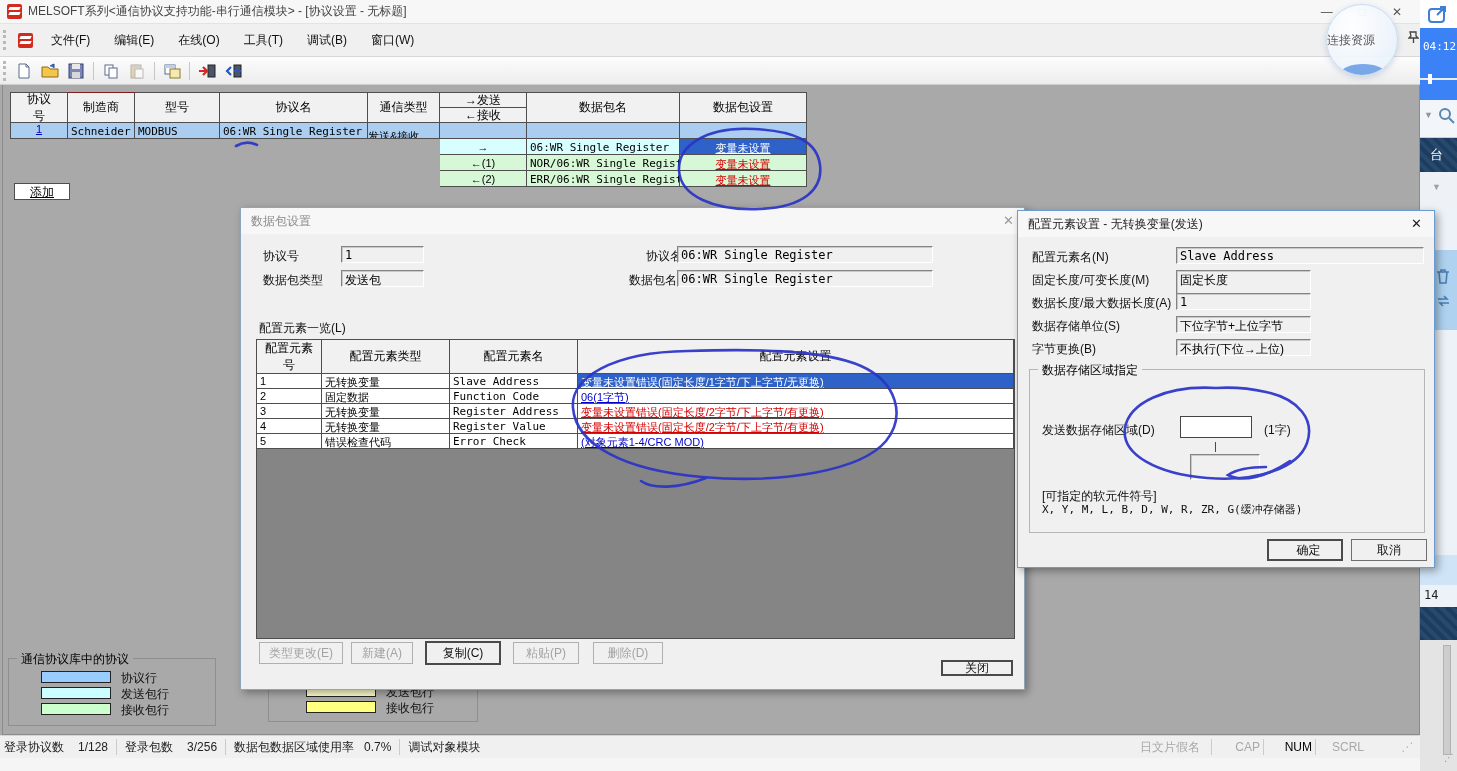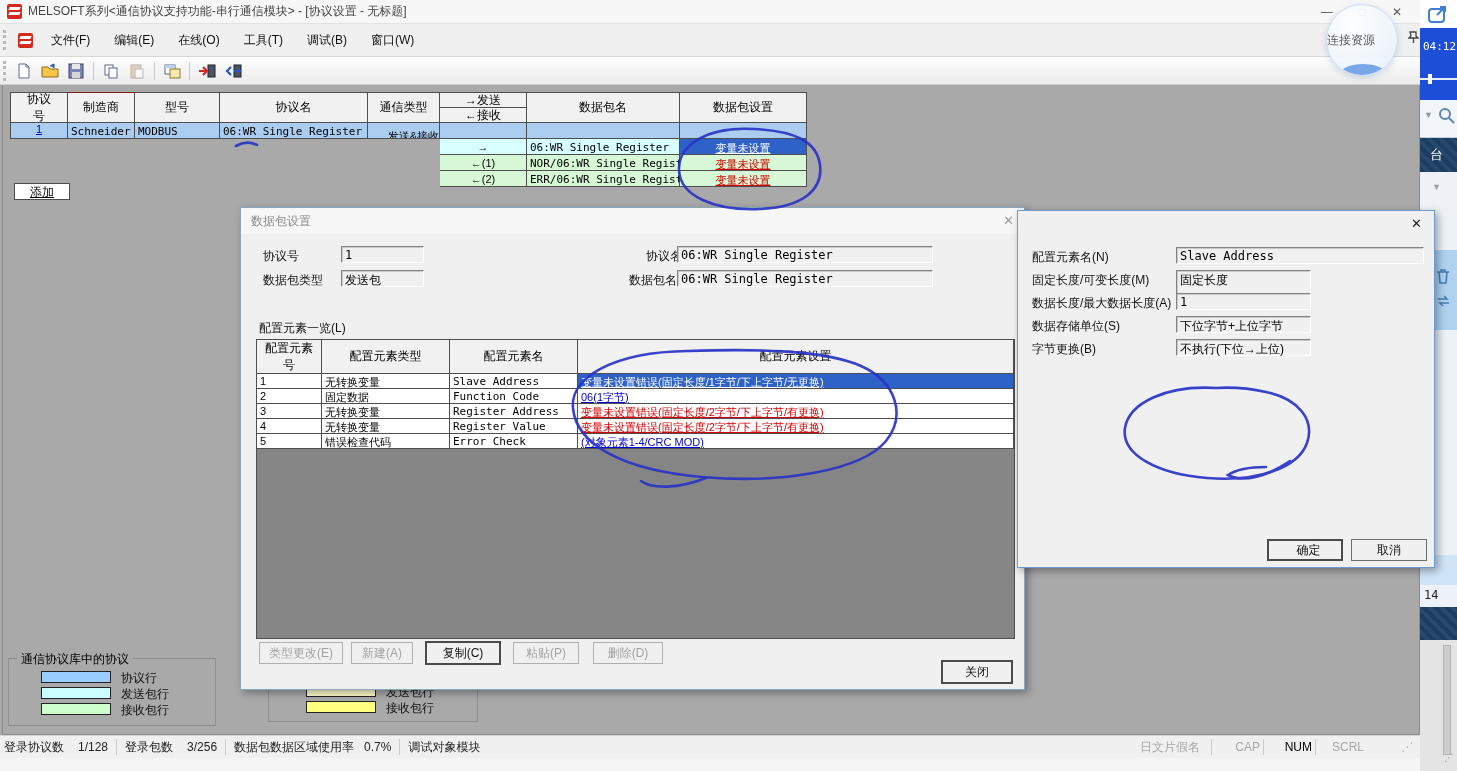--- a/index.html
+++ b/index.html
@@ -158,21 +158,21 @@
   <div class="cell hdr" style="left:358px;top:0;width:72px;height:31px;border-top:1px solid #4e4e4e;">通信类型</div>
   <div class="cell hdr" style="left:430px;top:0;width:87px;height:16px;border-top:1px solid #4e4e4e;">→发送</div>
   <div class="cell hdr" style="left:430px;top:16px;width:87px;height:15px;">←接收</div>
   <div class="cell hdr" style="left:517px;top:0;width:153px;height:31px;border-top:1px solid #4e4e4e;">数据包名</div>
   <div class="cell hdr" style="left:670px;top:0;width:127px;height:31px;border-top:1px solid #4e4e4e;">数据包设置</div>
 
   <div class="cell" style="left:0;top:31px;width:58px;height:16px;border-left:1px solid #4e4e4e;background:#aacdf0;text-align:center;"><span class="link">1</span></div>
   <div class="cell mono" style="left:58px;top:31px;width:67px;height:16px;background:#aacdf0;padding:2px 3px;">Schneider E</div>
   <div class="cell mono" style="left:125px;top:31px;width:85px;height:16px;background:#aacdf0;padding:2px 3px;">MODBUS</div>
   <div class="cell mono" style="left:210px;top:31px;width:148px;height:16px;background:#aacdf0;padding:2px 3px;">06:WR Single Register</div>
-  <div class="cell" style="left:358px;top:31px;width:72px;height:16px;background:#aacdf0;text-align:right;padding-top:6px;">发送&amp;接收</div>
+  <div class="cell" style="left:358px;top:31px;width:72px;height:16px;background:#aacdf0;text-align:left;padding-top:6px;">发送&amp;接收</div>
   <div class="cell" style="left:430px;top:31px;width:87px;height:16px;background:#aacdf0;"></div>
   <div class="cell" style="left:517px;top:31px;width:153px;height:16px;background:#aacdf0;"></div>
   <div class="cell" style="left:670px;top:31px;width:127px;height:16px;background:#aacdf0;"></div>
 
   <div class="cell" style="left:430px;top:47px;width:87px;height:16px;background:#d8ffff;text-align:center;padding-top:2px;">→</div>
   <div class="cell mono" style="left:517px;top:47px;width:153px;height:16px;background:#d8ffff;padding:2px 3px;">06:WR Single Register</div>
   <div class="cell selcell" style="left:670px;top:47px;width:127px;height:16px;text-align:center;padding-top:2px;">变量未设置</div>
   <div class="cell" style="left:430px;top:63px;width:87px;height:16px;background:#d6f8d6;text-align:center;padding-top:2px;">←(1)</div>
   <div class="cell mono" style="left:517px;top:63px;width:153px;height:16px;background:#d6f8d6;padding:2px 3px;">NOR/06:WR Single Register</div>
   <div class="cell err" style="left:670px;top:63px;width:127px;height:16px;background:#d6f8d6;text-align:center;padding-top:2px;">变量未设置</div>
@@ -220,21 +220,21 @@
 </div>
 <div class="abs bottomstrip"></div>
 
 <div class="abs rstrip">
   <div class="abs" style="left:0;top:0;width:37px;height:28px;background:#fff;">
     <svg class="abs" style="left:8px;top:4px;" width="22" height="20">
         <rect x="1" y="5" width="15" height="13" rx="3" fill="none" stroke="#3f7fd6" stroke-width="2"></rect>
         <path d="M9 11L17 3M12 3h5v5" fill="none" stroke="#3f7fd6" stroke-width="2"></path>
       </svg>
   </div>
-  <div class="abs" style="left:0;top:28px;width:37px;height:110px;background:#1d4ed8;">
+  <div class="abs" style="left:0;top:28px;width:37px;height:110px;background:#3b82f6;">
     <span class="abs mono" style="left:3px;top:12px;color:#fff;font-size:11px;">04:12</span>
     <div class="abs" style="left:0;top:50px;width:37px;height:2px;background:#e8eef5;"></div>
     <div class="abs" style="left:8px;top:46px;width:4px;height:10px;background:#fff;"></div>
     <div class="abs" style="left:0;top:72px;width:37px;height:38px;background:#f2f6fb;border-bottom:1px solid #c3cfdb;">
       <span class="abs" style="left:4px;top:10px;color:#8a97a5;font-size:9px;">▼</span>
       <svg class="abs" style="left:18px;top:7px;" width="17" height="17">
           <circle cx="7" cy="7" r="5" fill="none" stroke="#5d86b0" stroke-width="2"></circle>
           <path d="M11 11l5 5" stroke="#5d86b0" stroke-width="2"></path>
         </svg>
     </div>
@@ -307,37 +307,48 @@
     <div class="cell" style="left:65px;top:94px;width:128px;height:15px;background:#fff;padding:1px 3px;">错误检查代码</div>
     <div class="cell mono" style="left:193px;top:94px;width:128px;height:15px;background:#fff;padding:1px 3px;">Error Check</div>
     <div class="cell link" style="left:321px;top:94px;width:436px;height:15px;background:#fff;padding:1px 3px;">(对象元素1-4/CRC MOD)</div>
   </div>
 
   <div class="abs btn disabled" style="left:18px;top:434px;width:84px;height:22px;">类型更改(E)</div>
   <div class="abs btn disabled" style="left:110px;top:434px;width:62px;height:22px;">新建(A)</div>
   <div class="abs btn btn-default" style="left:184px;top:433px;width:76px;height:24px;">复制(C)</div>
   <div class="abs btn disabled" style="left:272px;top:434px;width:66px;height:22px;">粘贴(P)</div>
   <div class="abs btn disabled" style="left:352px;top:434px;width:70px;height:22px;">删除(D)</div>
-  <div class="abs btn btn-default" style="left:700px;top:452px;width:72px;height:24px;text-align:center;">关闭</div>
+  <div class="abs btn btn-default" style="left:700px;top:452px;width:72px;height:16px;text-align:center;">关闭</div>
 </div>
 
 <div class="dialog" style="left:1017px;top:210px;width:418px;height:358px;border-color:#6b9bd2;z-index:30;">
+  <div class="dlg-title" style="color:#222;">配置元素设置 - 无转换变量(发送)</div>
   <span class="dlg-x" style="right:12px;color:#222;">✕</span>
 
   <span class="field-label" style="left:14px;top:38px;">配置元素名(N)</span>
   <div class="abs sunken mono" style="left:158px;top:36px;width:248px;height:17px;padding:1px 3px;">Slave Address</div>
   <span class="field-label" style="left:14px;top:61px;">固定长度/可变长度(M)</span>
   <div class="abs sunken" style="left:158px;top:59px;width:135px;height:35px;padding:1px 3px;font-size:12px;">固定长度</div>
   <span class="field-label" style="left:14px;top:84px;">数据长度/最大数据长度(A)</span>
   <div class="abs sunken mono" style="left:158px;top:82px;width:135px;height:17px;padding:1px 3px;">1</div>
   <span class="field-label" style="left:14px;top:107px;">数据存储单位(S)</span>
   <div class="abs sunken" style="left:158px;top:105px;width:135px;height:17px;padding:1px 3px;font-size:12px;">下位字节+上位字节</div>
   <span class="field-label" style="left:14px;top:130px;">字节更换(B)</span>
   <div class="abs sunken" style="left:158px;top:128px;width:135px;height:17px;padding:1px 3px;font-size:12px;">不执行(下位→上位)</div>
 
+  <div class="groupbox" style="left:11px;top:158px;width:396px;height:164px;">
+    <span class="group-title">数据存储区域指定</span>
+    <span class="field-label" style="left:12px;top:52px;">发送数据存储区域(D)</span>
+    <div class="abs" style="left:150px;top:46px;width:72px;height:22px;background:#fff;border:1px solid #444;padding:2px 3px;"></div>
+    <span class="field-label" style="left:234px;top:52px;">(1字)</span>
+    <span class="abs" style="left:184px;top:70px;font-size:11px;color:#333;">|</span>
+    <div class="abs sunken" style="left:160px;top:84px;width:70px;height:26px;"></div>
+    <span class="field-label" style="left:12px;top:118px;">[可指定的软元件符号]</span>
+    <span class="field-label mono" style="left:12px;top:132px;font-size:11px;">X, Y, M, L, B, D, W, R, ZR, G(缓冲存储器)</span>
+  </div>
 
   <div class="abs btn btn-default" style="left:249px;top:328px;width:76px;height:22px;padding-left:7px;">确定</div>
   <div class="abs btn" style="left:333px;top:328px;width:76px;height:22px;">取消</div>
 </div>
 
 <div class="abs bubble">
   <span>连接资源</span>
 </div>
 
 <svg class="anno" width="1457" height="771">

